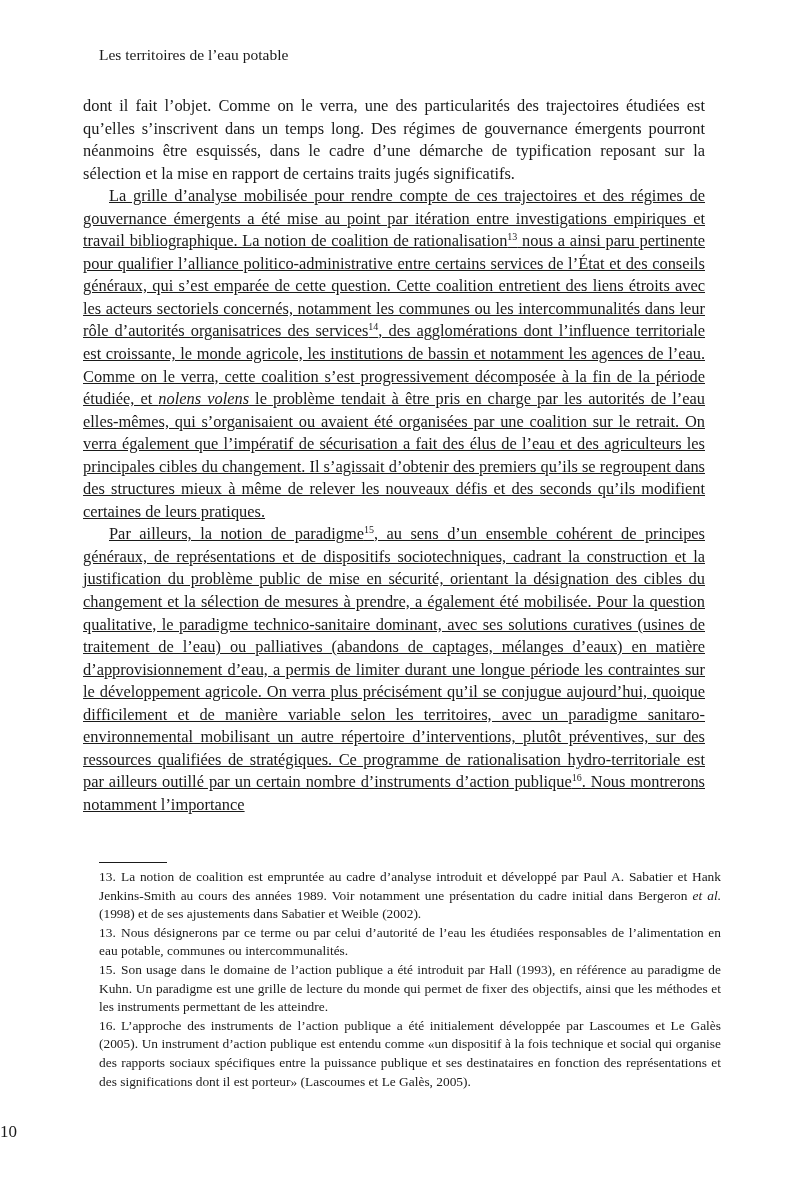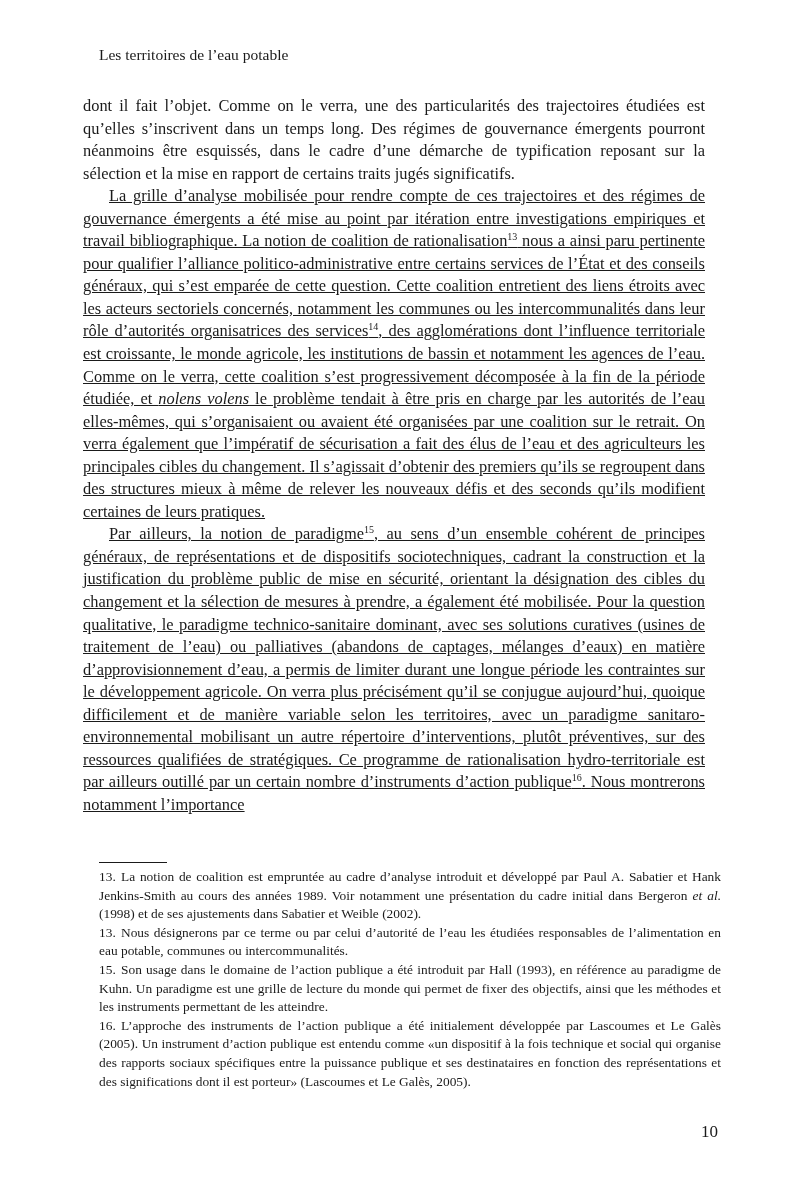--- a/index.html
+++ b/index.html
@@ -6,21 +6,21 @@
     body { width: 800px; height: 1200px; position: relative; overflow: hidden; color: #1a1a1a; font-family: "Liberation Serif", serif; }
     .running-head { position: absolute; left: 99px; top: 46px; font-size: 15.5px; }
     .body-text { position: absolute; left: 83px; top: 95px; width: 622px; font-size: 16.4px; line-height: 22.55px; text-align: justify; }
     .body-text p { margin: 0; text-indent: 0; }
     .body-text p.indent { text-indent: 26px; text-decoration: underline; }
     sup { font-size: 10px; line-height: 0; vertical-align: 6px; }
     .footnote-rule { position: absolute; left: 99px; top: 862px; width: 68px; border-top: 1px solid #1a1a1a; }
     .footnotes { position: absolute; left: 99px; top: 868px; width: 622px; font-size: 13.4px; line-height: 18.6px; text-align: justify; }
     .footnotes p { margin: 0; }
     .fn-num { display: inline-block; width: 22px; }
-    .page-number { position: absolute; left: 0; width: 718px; top: 1122px; text-align: right; font-size: 17px; }
+    .page-number { position: absolute; left: 0; width: 718px; top: 1122px; text-align: left; font-size: 17px; }
     em { font-style: italic; }
   </style>
 </head>
 <body>
 
 <div class="running-head">Les territoires de l’eau potable</div>
 
 <div class="body-text">
   <p><span>dont il fait l’objet. Comme on le verra, une des particularités des trajectoires étudiées est qu’elles s’inscrivent dans un temps long. Des régimes de gouvernance émergents pourront néanmoins être esquissés, dans le cadre d’une démarche de typification reposant sur la sélection et la mise en rapport de certains traits jugés significatifs.</span></p>
   <p class="indent"><span>La grille d’analyse mobilisée pour rendre compte de ces trajectoires et des régimes de gouvernance émergents a été mise au point par itération entre investigations empiriques et travail bibliographique. La notion de coalition de rationalisation</span><sup>13</sup><span> nous a ainsi paru pertinente pour qualifier l’alliance politico-administrative entre certains services de l’État et des conseils généraux, qui s’est emparée de cette question. Cette coalition entretient des liens étroits avec les acteurs sectoriels concernés, notamment les communes ou les intercommunalités dans leur rôle d’autorités organisatrices des services</span><sup>14</sup><span>, des agglomérations dont l’influence territoriale est croissante, le monde agricole, les institutions de bassin et notamment les agences de l’eau. Comme on le verra, cette coalition s’est progressivement décomposée à la fin de la période étudiée, et </span><em>nolens volens</em><span> le problème tendait à être pris en charge par les autorités de l’eau elles-mêmes, qui s’organisaient ou avaient été organisées par une coalition sur le retrait. On verra également que l’impératif de sécurisation a fait des élus de l’eau et des agriculteurs les principales cibles du changement. Il s’agissait d’obtenir des premiers qu’ils se regroupent dans des structures mieux à même de relever les nouveaux défis et des seconds qu’ils modifient certaines de leurs pratiques.</span></p>

